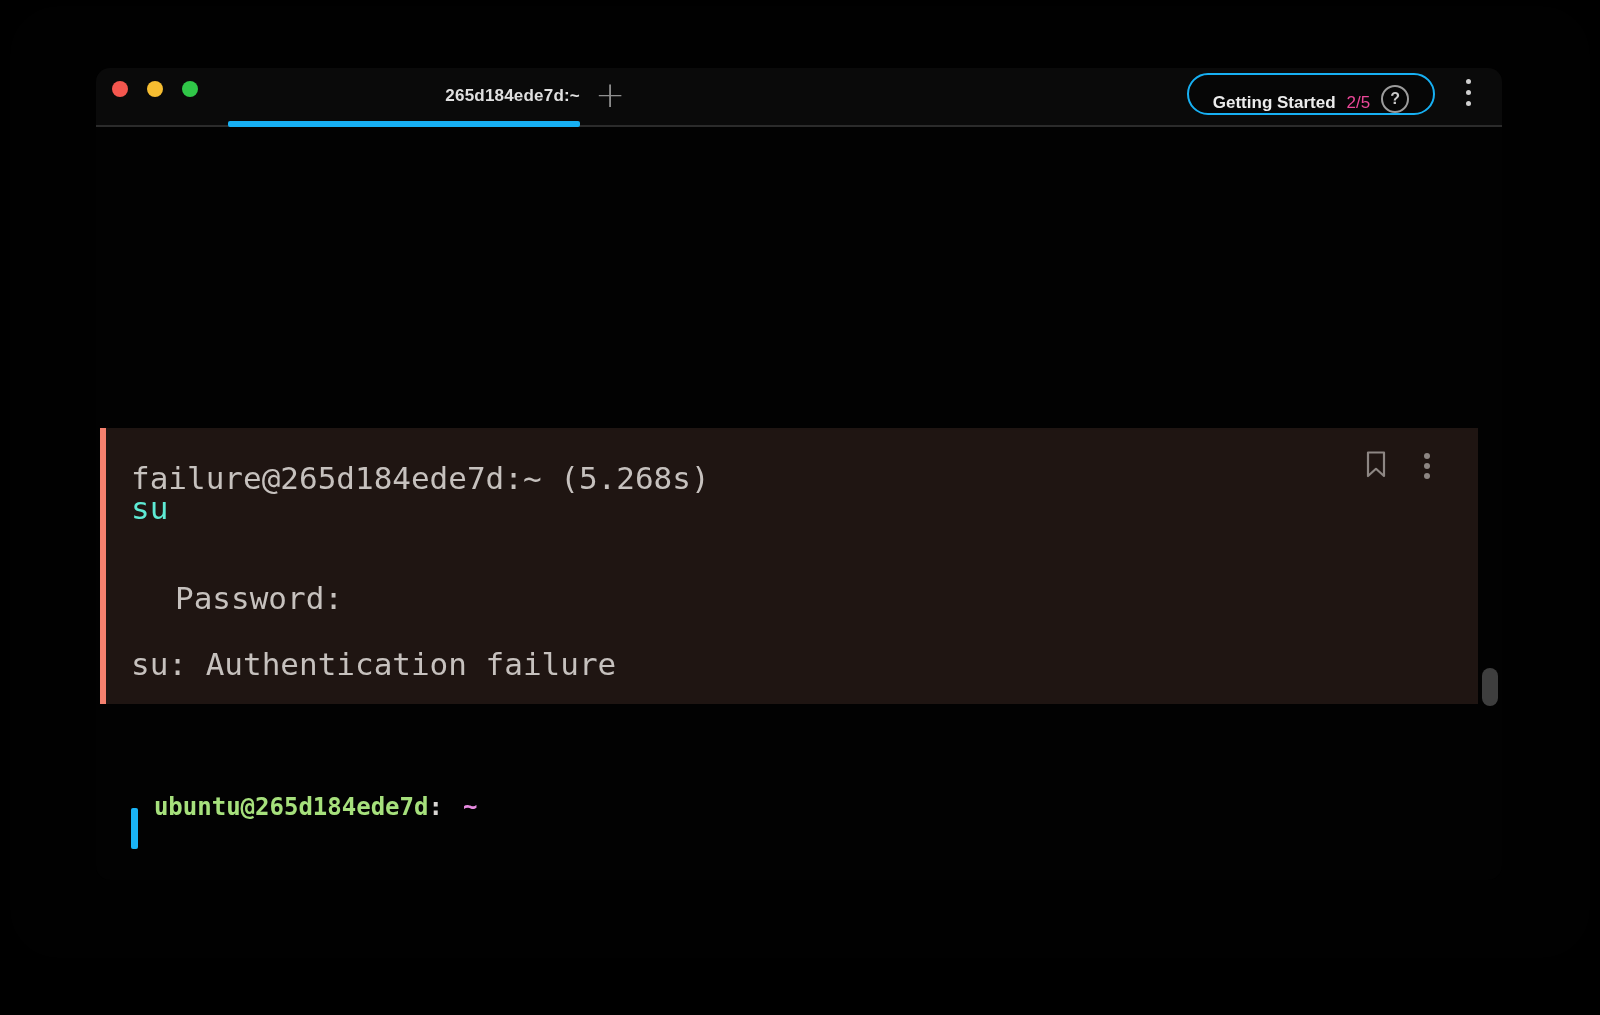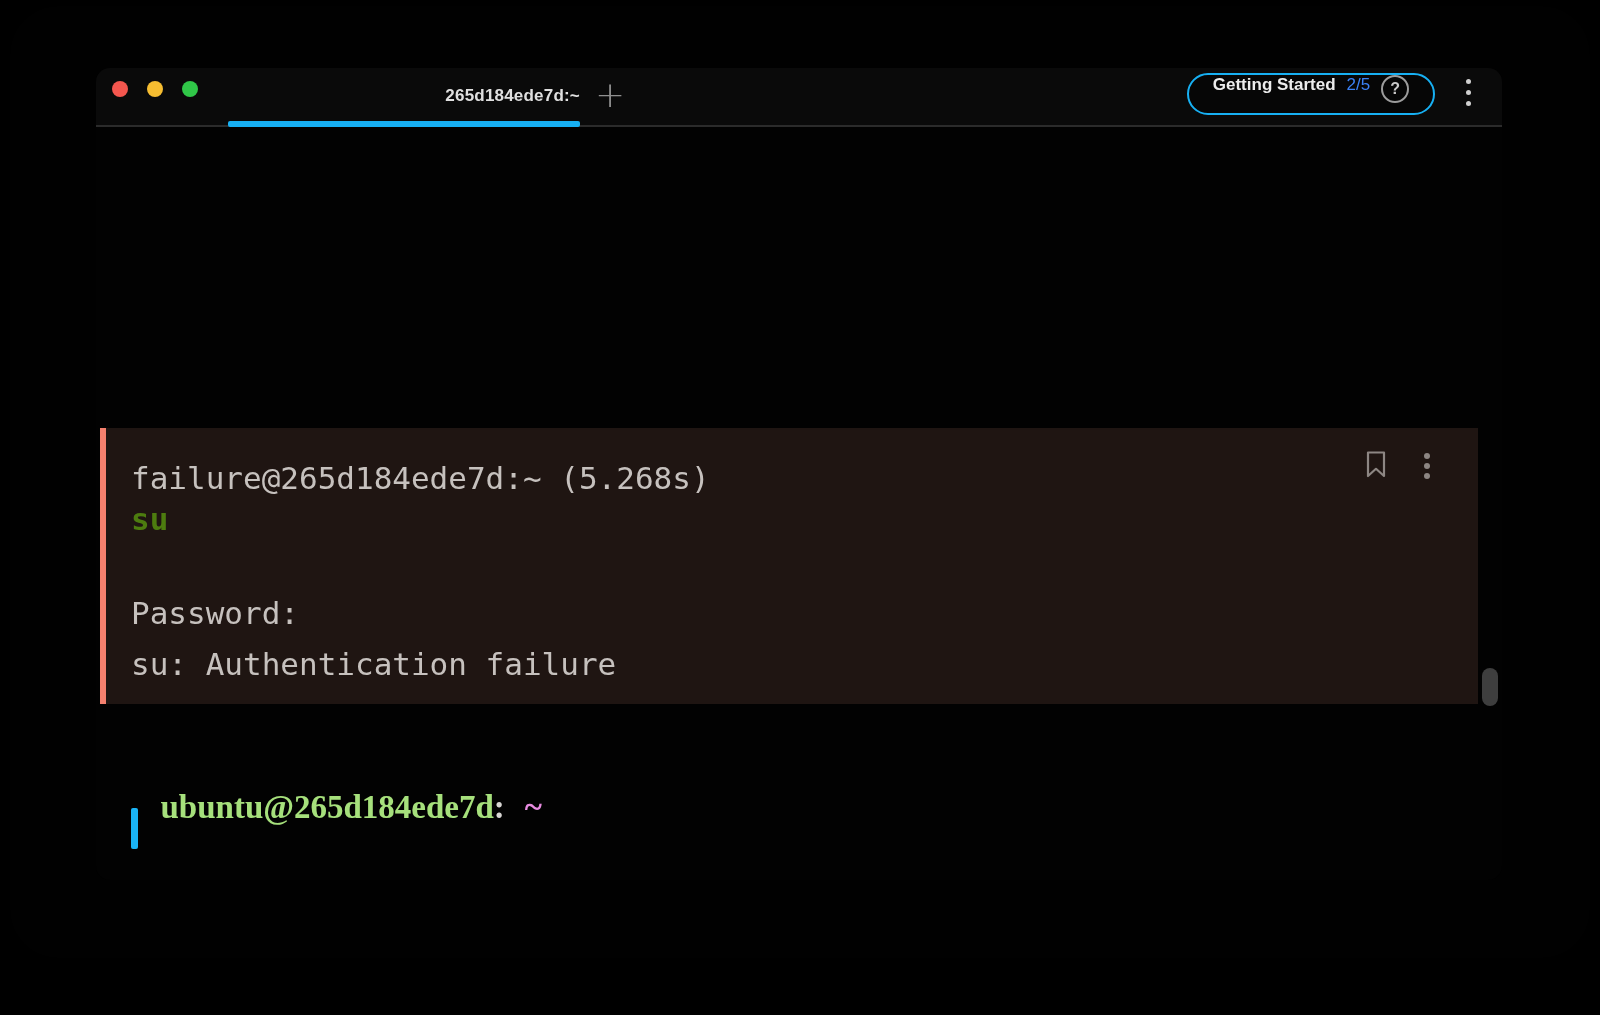--- a/index.html
+++ b/index.html
@@ -40,25 +40,25 @@
   }
   .newtab{
     position:absolute;left:584px;top:72px;width:52px;height:46px;
     display:flex;align-items:center;justify-content:center;
     color:#8f8f8f;font-size:36px;font-weight:200;line-height:1;
     font-family:"DejaVu Sans",sans-serif;
   }
   .pill{
     position:absolute;left:1187px;top:73px;width:248px;height:42px;
     border:2px solid #17b0f3;border-radius:22px;box-sizing:border-box;
-    display:flex;align-items:flex-start;justify-content:center;gap:11px;
+    display:flex;align-items:flex-end;justify-content:center;gap:11px;
     background:#060606;
   }
   .pill-label{font-size:17px;font-weight:bold;color:#ececec;white-space:nowrap;}
-  .pill-progress{font-size:17px;color:#3b82f6;}
+  .pill-progress{font-size:17px;color:#ec4899;}
   .pill-help{
     width:28px;height:28px;border:2px solid #9c9c9c;border-radius:50%;
     box-sizing:border-box;display:flex;align-items:center;justify-content:center;
     color:#c9c9c9;font-size:16px;font-weight:bold;
   }
   .kebab{
     position:absolute;left:1458px;top:79px;width:20px;height:40px;
     display:flex;flex-direction:column;align-items:center;gap:6px;
   }
   .kebab .dot{width:5px;height:5px;border-radius:50%;background:#d0d0d0;}
@@ -66,34 +66,34 @@
   .term-text{
     font-family:"DejaVu Sans Mono","Liberation Mono",monospace;
     white-space:pre;line-height:40px;
   }
   .block{
     position:absolute;left:100px;top:428px;width:1378px;height:276px;
     background:#1f1512;border-left:6px solid #f5806e;box-sizing:border-box;
   }
   .line{position:absolute;left:131px;font-size:31px;color:#c6c1be;}
   .l-header{top:458px;}
-  .l-cmd{top:499px;font-weight:bold;color:#4d7c0f;}
-  .l-out1{top:593px;}
+  .l-cmd{top:488px;font-weight:normal;color:#5eead4;}
+  .l-out1{top:578px;margin-left:44px;}
   .l-out2{top:644px;}
   .bookmark{position:absolute;left:1366px;top:451px;width:20px;height:27px;}
   .block-kebab{
     position:absolute;left:1420px;top:453px;width:14px;height:26px;
     display:flex;flex-direction:column;align-items:center;gap:4px;
   }
   .block-kebab .dot{width:6px;height:6px;border-radius:50%;background:#8d8683;}
   .scroll-thumb{
     position:absolute;left:1482px;top:668px;width:16px;height:38px;
     border-radius:8px;background:#3e3e3e;
   }
-  .prompt{position:absolute;left:144px;top:747px;font-size:33px;font-weight:bold;font-family:Liberation Serif, serif;}
+  .prompt{position:absolute;left:125px;top:747px;font-size:24px;font-weight:bold;}
   .p-user{color:#a6e07c;}
   .p-colon{color:#d8d6d3;}
   .p-dir{color:#e78be0;margin-left:20px;}
   .cursor{
     position:absolute;left:131px;top:808px;width:7px;height:41px;
     background:#1ab4f6;border-radius:2px;
   }
 </style>
 </head>
 <body>

